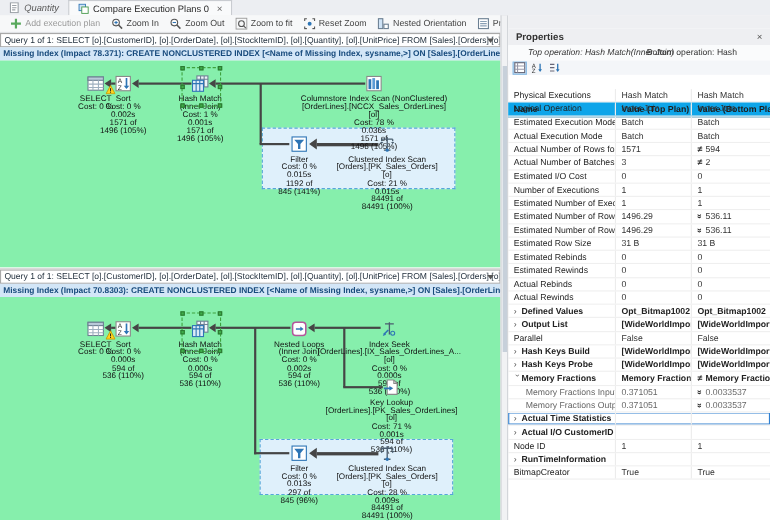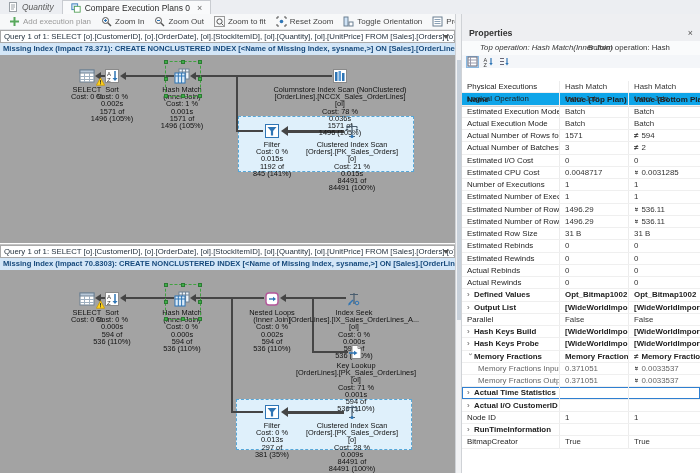--- a/index.html
+++ b/index.html
@@ -18,21 +18,21 @@
   #left{position:absolute;left:0;top:14px;width:455px;height:459px;background:#fff;}
   #toolbar{position:absolute;left:0;top:0;width:455px;height:16px;background:#f7f8f9;border-bottom:1px solid #e0e2e5;display:flex;align-items:center;gap:2px;padding-left:5px;box-sizing:border-box;}
   .tbtn{display:flex;align-items:center;gap:3px;padding:0 4px;height:14px;font-size:8px;color:#444;white-space:nowrap;}
   .tbtn.disabled{color:#9a9a9a;}
   .tico{width:11px;height:11px;display:block;}
 
   .pane{position:absolute;left:0;width:455px;background:#fdfdfd;}
   .qrow{position:absolute;left:0;top:0;width:455px;height:13px;background:#fff;border:1px solid #a9a9a9;box-sizing:border-box;font-size:7.8px;line-height:11px;white-space:nowrap;overflow:hidden;padding-left:3px;color:#24323f;}
   .qrow .qchev{position:absolute;right:5px;top:4px;width:0;height:0;border-left:3.5px solid transparent;border-right:3.5px solid transparent;border-top:4px solid #555;}
   .mrow{position:absolute;left:0;top:13px;width:455px;height:12px;background:#d3e6f7;font-size:7.6px;line-height:12px;font-weight:600;color:#174a7c;white-space:nowrap;overflow:hidden;padding-left:3px;box-sizing:border-box;}
-  .canvas{position:absolute;left:0;width:455px;overflow:hidden;background:#a3a3a3;}
+  .canvas{position:absolute;left:0;width:455px;overflow:hidden;background:#86efac;}
   #paneA{top:16px;height:214px;border-bottom:1px solid #c3c3c3;}
   #paneA .canvas{top:25px;height:188px;}
   #paneB{top:231px;height:228px;}
   #paneB .canvas{top:25px;height:203px;}
 
   
   .region{position:absolute;background:#dff0fb;border:1px dashed #56a7d8;z-index:0;}
   .el{position:absolute;background:#454545;z-index:1;}
   .eh{position:absolute;width:0;height:0;border-top:4px solid transparent;border-bottom:4px solid transparent;border-right:6px solid #454545;z-index:1;}
   .eh.big{border-top-width:5px;border-bottom-width:5px;border-right-width:7px;}
@@ -132,21 +132,21 @@
             <path d="M1 3V1h2M8 1h2v2M10 8v2H8M3 10H1V8" stroke="#555" fill="none"></path>
             <circle cx="5.5" cy="5.5" r="1.8" fill="#2e75b5"></circle>
           </svg>
         <span>Reset Zoom</span>
       </div>
       <div class="tbtn">
         <svg class="tico" viewBox="0 0 11 11">
             <rect x="1" y="1" width="4" height="9" fill="#cfe3f6" stroke="#6b7f92"></rect>
             <rect x="6" y="6" width="4" height="4" fill="#fff" stroke="#6b7f92"></rect>
           </svg>
-        <span>Toggle Orientation</span>
+        <span>Nested Orientation</span>
       </div>
       <div class="tbtn">
         <svg class="tico" viewBox="0 0 11 11">
             <rect x="1" y="1" width="9" height="9" fill="#fff" stroke="#6b7f92"></rect>
             <path d="M2.5 3.5h6M2.5 5.5h6M2.5 7.5h6" stroke="#8aa0b5"></path>
           </svg>
         <span>Properties</span>
       </div>
     </div>
 
@@ -415,21 +415,21 @@
         <div class="node" style="left:202px;top:134px;">
           <svg class="nicon" viewBox="0 0 16 16">
               <rect x="1.5" y="1.5" width="13" height="13" fill="#fff" stroke="#2e75b5"></rect>
               <path d="M3.5 4h9l-3.4 4v4.5h-2.2V8z" fill="#2e75b5"></path>
             </svg>
           <div class="nlabel">
               <div class="nl">Filter</div>
               <div class="nl">Cost: 0 %</div>
               <div class="nl">0.013s</div>
               <div class="nl">297 of</div>
-              <div class="nl">381 (35%)</div>
+              <div class="nl">845 (96%)</div>
             </div>
         </div>
         <div class="node" style="left:282px;top:134px;">
           <svg class="nicon" viewBox="0 0 16 16">
               <path d="M8 1.5v12M3 3.5h10M3 3.5v2M13 3.5v2M5 13.5h6" stroke="#4a5d6e" fill="none" stroke-width="1.2"></path>
               <path d="M1.5 6l1.5 2 1.5-2zM11.5 6l1.5 2 1.5-2z" fill="#4a5d6e"></path>
               <circle cx="8" cy="13.5" r="1.5" fill="#2e75b5"></circle>
             </svg>
           <div class="nlabel">
               <div class="nl">Clustered Index Scan</div>
@@ -548,30 +548,20 @@
           <div class="pc pn">
             <span>Estimated I/O Cost</span>
           </div>
           <div class="pc pt">0</div>
           <div class="pc pb">
             <span>0</span>
           </div>
         </div>
         <div class="prow">
           <div class="pc pn">
-            <span>Estimated CPU Cost</span>
-          </div>
-          <div class="pc pt">0.0048717</div>
-          <div class="pc pb">
-            <span class="diff dn">»</span>
-            <span>0.0031285</span>
-          </div>
-        </div>
-        <div class="prow">
-          <div class="pc pn">
             <span>Number of Executions</span>
           </div>
           <div class="pc pt">1</div>
           <div class="pc pb">
             <span>1</span>
           </div>
         </div>
         <div class="prow">
           <div class="pc pn">
             <span>Estimated Number of Executions</span>

